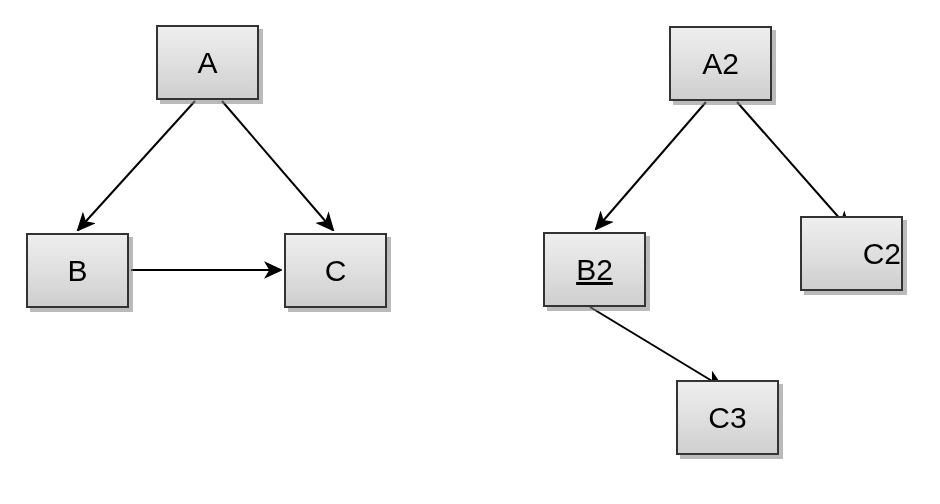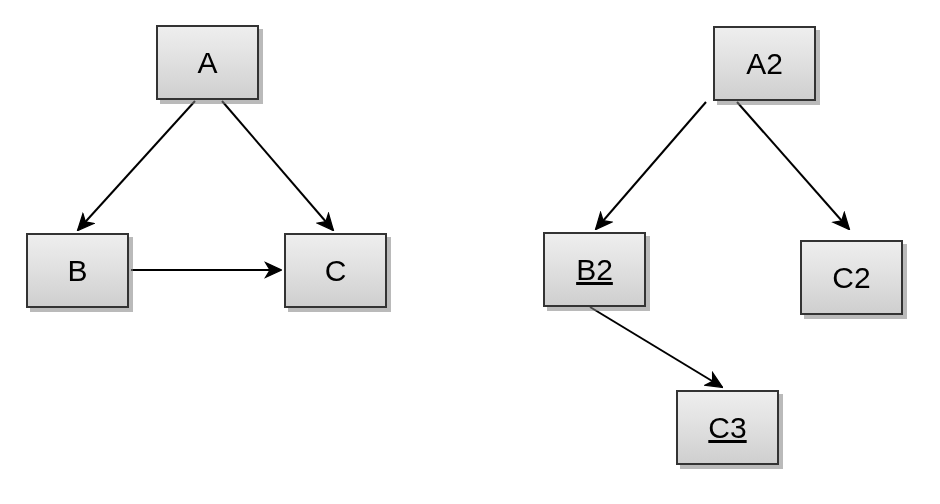--- a/index.html
+++ b/index.html
@@ -72,27 +72,27 @@
   <div id="nodes-group">
       <div class="node" style="left: 156px; top: 25px;">
         <span class="node-label">A</span>
       </div>
       <div class="node" style="left: 26px; top: 233px;">
         <span class="node-label">B</span>
       </div>
       <div class="node" style="left: 284px; top: 233px;">
         <span class="node-label">C</span>
       </div>
-      <div class="node" style="left: 669px; top: 26px; margin-left: 44px;">
+      <div class="node" style="left: 669px; top: 26px;">
         <span class="node-label">A2</span>
       </div>
       <div class="node" style="left: 543px; top: 232px; text-decoration: underline;">
         <span class="node-label">B2</span>
       </div>
-      <div class="node" style="left: 800px; top: 240px;">
+      <div class="node" style="left: 800px; top: 216px; justify-content: flex-end;">
         <span class="node-label">C2</span>
       </div>
-      <div class="node" style="left: 676px; top: 390px; text-decoration: underline;">
+      <div class="node" style="left: 676px; top: 380px;">
         <span class="node-label">C3</span>
       </div>
     </div>
 
 </div>
 
 </body></html>

